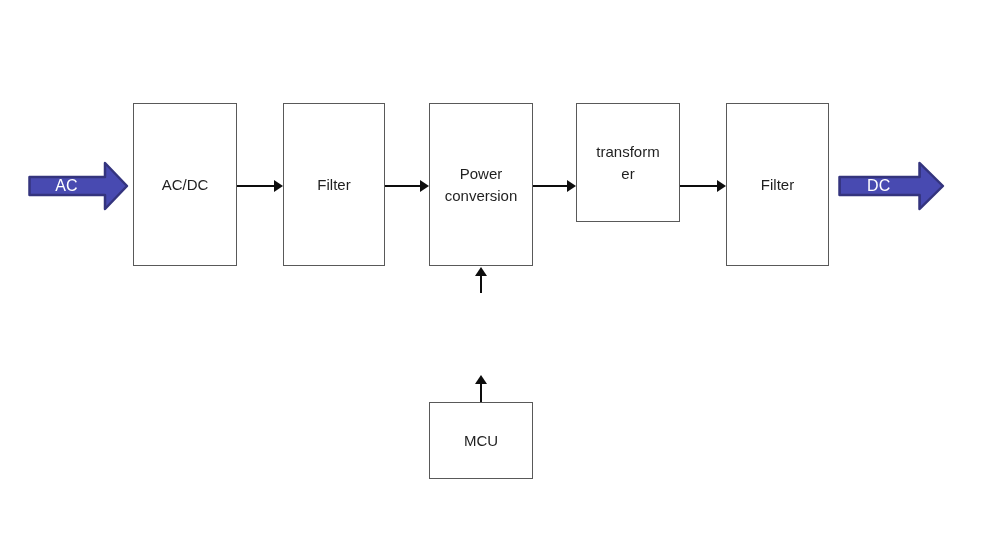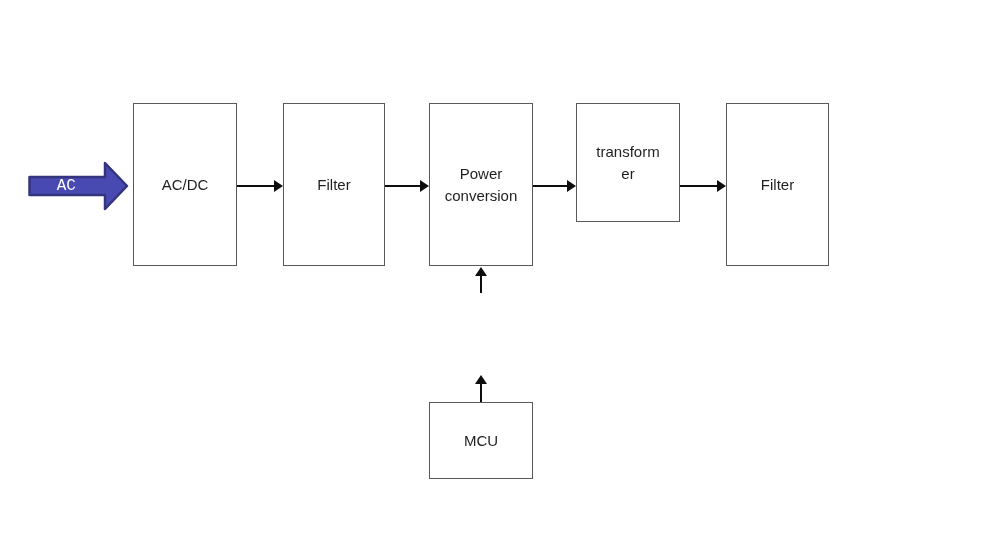--- a/index.html
+++ b/index.html
@@ -93,21 +93,20 @@
     border-bottom: 9px solid #0d0d0d;
   }
   #v-arrow-driver { left: 475px; top: 267px; height: 26px; }
   #v-arrow-mcu    { left: 475px; top: 375px; height: 27px; }
 
   
   .block-arrow {
     position: absolute;
     top: 160px;
     height: 52px;
-    font-family: Liberation Mono, monospace;
   }
   #block-arrow-ac { left: 28px;  width: 101px; }
   #block-arrow-dc { left: 838px; width: 107px; }
   .block-arrow svg { display: block; width: 100%; height: 100%; }
   .block-arrow .arrow-text {
     position: absolute;
     left: 0;
     top: 0;
     width: 76%;
     height: 100%;
@@ -171,14 +170,20 @@
 
   <div class="v-arrow" id="v-arrow-driver">
     <div class="head"></div>
     <div class="shaft"></div>
   </div>
   <div class="v-arrow" id="v-arrow-mcu">
     <div class="head"></div>
     <div class="shaft"></div>
   </div>
 
+  <div class="block-arrow" id="block-arrow-dc">
+    <svg viewBox="0 0 101 52" preserveAspectRatio="none">
+      <path d="M1.5,17 H77 V3 L99,26 L77,49 V35 H1.5 Z" fill="#484ab1" stroke="#34347e" stroke-width="2.5" stroke-linejoin="round"></path>
+    </svg>
+    <span class="arrow-text">DC</span>
+  </div>
 
 </div>
 
 </body></html>

